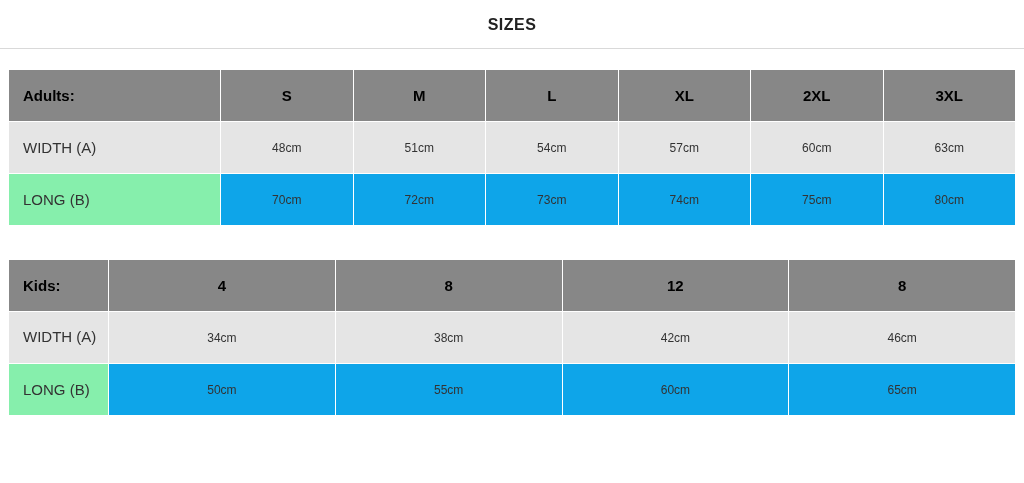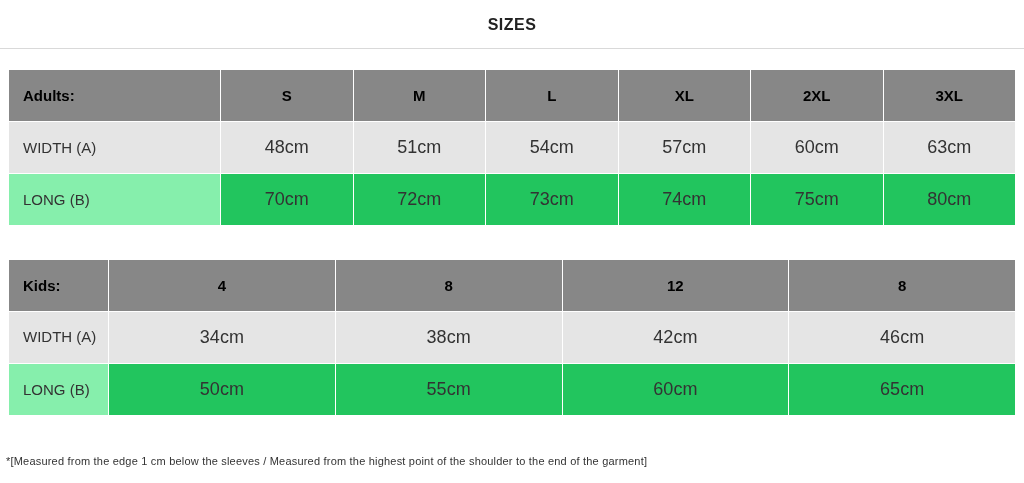--- a/index.html
+++ b/index.html
@@ -40,21 +40,21 @@
   table {
     border-collapse: collapse;
     width: 1008px;
     table-layout: fixed;
   }
   .adults-table { margin-top: 20px; }
   .kids-table { margin-top: 33px; }
 
   th, td {
     border: 1px solid #ffffff;
-    font-size: 18px;
+    font-size: 12px;
     height: 52px;
     padding: 0 10px;
     box-sizing: border-box;
   }
   th {
     background: #878787;
     color: #000000;
     font-weight: bold;
     text-align: center;
     font-size: 15px;
@@ -69,21 +69,21 @@
     color: #333333;
     background: #e5e5e5;
   }
   td.rowlabel {
     text-align: left;
     padding-left: 14px;
     color: #333333;
     font-size: 15px;
   }
   tr.shaded td {
-    background: #22c55e;
+    background: #0ea5e9;
   }
   tr.shaded td.rowlabel {
     background: #86efac;
   }
   .adults-table col.lbl { width: 212px; }
   .kids-table col.lbl { width: 100px; }
   .footnote {
     position: absolute;
     left: 6px;
     bottom: 16px;
@@ -178,15 +178,14 @@
           <td class="rowlabel">LONG (B)</td>
           <td>50cm</td>
           <td>55cm</td>
           <td>60cm</td>
           <td>65cm</td>
         </tr>
       </tbody>
     </table>
   </div>
 
-  <div class="footnote">*[Measured from the edge 1 cm below the sleeves / Measured from the highest point of the shoulder to the end of the garment]</div>
 
 </div>
 
 </body></html>

